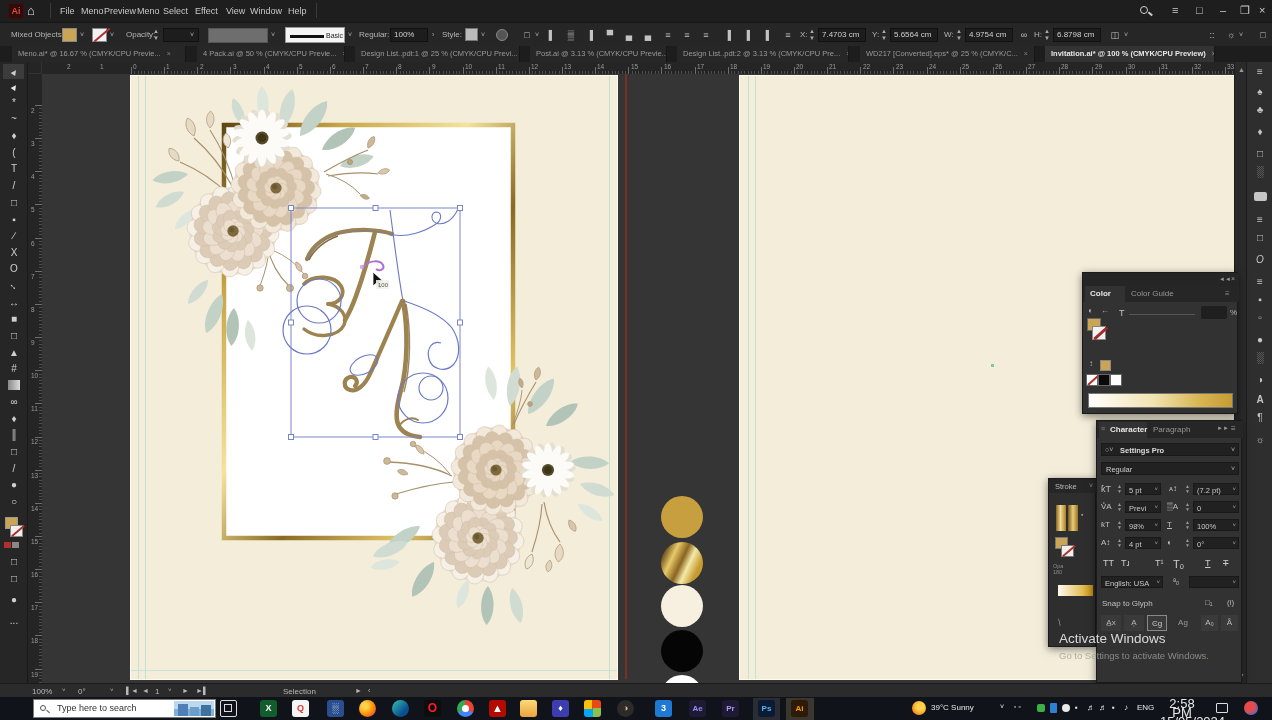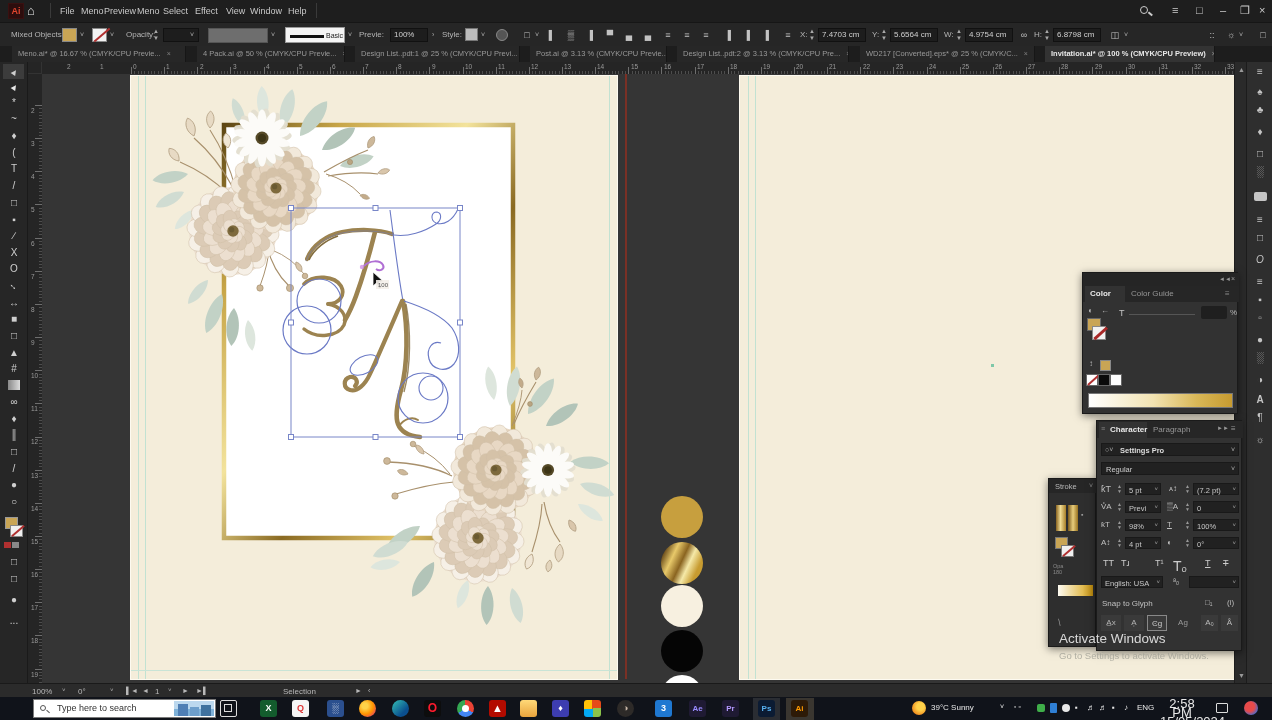--- a/index.html
+++ b/index.html
@@ -134,21 +134,21 @@
     <div class="spin" style="left:153px">▲<br>▼</div>
     <div class="field" style="left:163px; width:36px;"></div>
     <div class="chev" style="left:190px">˅</div>
     <div class="abs" style="left:208px; top:5px; width:60px; height:15px; background:#6e6e6e; border:1px solid #555;"></div>
     <div class="chev" style="left:271px">˅</div>
     <div class="abs" style="left:285px; top:4px; width:60px; height:16px; background:#f5f5f5; border:1px solid #999;">
       <div class="abs" style="left:4px; top:7px; width:34px; height:2.5px; background:#111;"></div>
       <div class="abs" style="left:40px; top:4px; color:#222; font-size:7px;">Basic</div>
     </div>
     <div class="chev" style="left:348px">˅</div>
-    <div class="lbl" style="left:359px">Previe:</div>
+    <div class="lbl" style="left:359px">Regular:</div>
     <div class="field" style="left:390px; width:38px;">100%</div>
     <div class="chev" style="left:432px">›</div>
     <div class="lbl" style="left:442px">Style:</div>
     <div class="abs" style="left:465px; top:5px; width:13px; height:13px; background:#bbb; border:1px solid #777;"></div>
     <div class="chev" style="left:481px">˅</div>
     <div class="abs" style="left:496px; top:6px; width:12px; height:12px; border-radius:50%; background:#555; border:1px solid #888;"></div>
     <div class="cicon" style="left:520px;">□</div>
     <div class="chev" style="left:535px">˅</div>
 
     <div class="cicon" style="left:545px">▌</div>
@@ -865,21 +865,21 @@
     <div class="abs" style="left:6px; top:86px; color:#b5b5b5; font-size:8px;">↕</div>
     <div class="abs" style="left:17px; top:87px; width:11px; height:11px; background:#c9a555; border:1px solid #888;"></div>
     <div class="abs" style="left:3px; top:101px; width:12px; height:12px; background:#fff; border:1px solid #666;">
       <div class="abs" style="left:-1px; top:4px; width:15px; height:2px; background:#b03030; transform:rotate(-42deg);"></div>
     </div>
     <div class="abs" style="left:15px; top:101px; width:12px; height:12px; background:#0a0a0a; border:1px solid #666;"></div>
     <div class="abs" style="left:27px; top:101px; width:12px; height:12px; background:#fdfdfd; border:1px solid #666;"></div>
     <div class="abs" style="left:5px; top:120px; width:145px; height:15px; background:linear-gradient(90deg,#ffffff,#f2e3b2 45%,#d9b858 75%,#c79b30); border:1px solid #777;"></div>
   </div>
 
-  <div class="panel" style="left:1096px; top:420px; width:146px; height:231px; background:#323232;">
+  <div class="panel" style="left:1096px; top:420px; width:146px; height:263px; background:#323232;">
     <div class="abs" style="left:0; top:0; width:146px; height:17px; background:#262626;"></div>
     <div class="abs" style="left:2px; top:1px; width:48px; height:16px; background:#323232;"></div>
     <div class="abs" style="left:4px; top:4px; color:#888; font-size:7px;">≡</div>
     <div class="abs" style="left:13px; top:4px; color:#e8e8e8; font-size:8px; font-weight:bold;">Character</div>
     <div class="abs" style="left:56px; top:4px; color:#969696; font-size:8px;">Paragraph</div>
     <div class="abs" style="left:120px; top:4px; color:#999; font-size:6px;">►►</div>
     <div class="abs" style="left:134px; top:3px; color:#999; font-size:8px;">≡</div>
 
     <div class="pfield" style="left:4px; top:22px; width:138px; height:13px;">
       <span style="position:absolute; left:3px; top:2px; font-size:7px; color:#aaa;">○˅</span>
@@ -939,21 +939,21 @@
     <div class="pico" style="left:70px; top:117px; font-size:8px;">◐</div>
     <div class="abs" style="left:88px; top:117px; color:#999; font-size:5px; line-height:5px;">▲<br>▼</div>
     <div class="pfield" style="left:96px; top:116px; width:46px; height:12px;">
         <span style="position:absolute; left:3px; top:2px;">0°</span>
         <span style="position:absolute; right:2px; top:2px; font-size:6px; color:#aaa;">˅</span>
       </div>
 
     <div class="abs" style="left:6px; top:137px; color:#ccc; font-size:9px;">TT</div>
     <div class="abs" style="left:24px; top:137px; color:#ccc; font-size:9px;">Tɹ</div>
     <div class="abs" style="left:58px; top:137px; color:#ccc; font-size:9px;">T¹</div>
-    <div class="abs" style="left:76px; top:137px; color:#ccc; font-size:14px;">Tₒ</div>
+    <div class="abs" style="left:76px; top:137px; color:#ccc; font-size:11px;">Tₒ</div>
     <div class="abs" style="left:108px; top:137px; color:#ccc; font-size:9px; text-decoration:underline;">T</div>
     <div class="abs" style="left:126px; top:137px; color:#ccc; font-size:9px; text-decoration:line-through;">T</div>
 
     <div class="pfield" style="left:4px; top:155px; width:62px; height:12px;">
         <span style="position:absolute; left:3px; top:2px;">English: USA</span>
         <span style="position:absolute; right:2px; top:2px; font-size:6px; color:#aaa;">˅</span>
       </div>
     <div class="abs" style="left:76px; top:156px; color:#bbb; font-size:8px;">ªₒ</div>
     <div class="pfield" style="left:92px; top:155px; width:50px; height:12px;">
         <span style="position:absolute; right:2px; top:2px; font-size:6px; color:#aaa;">˅</span>

